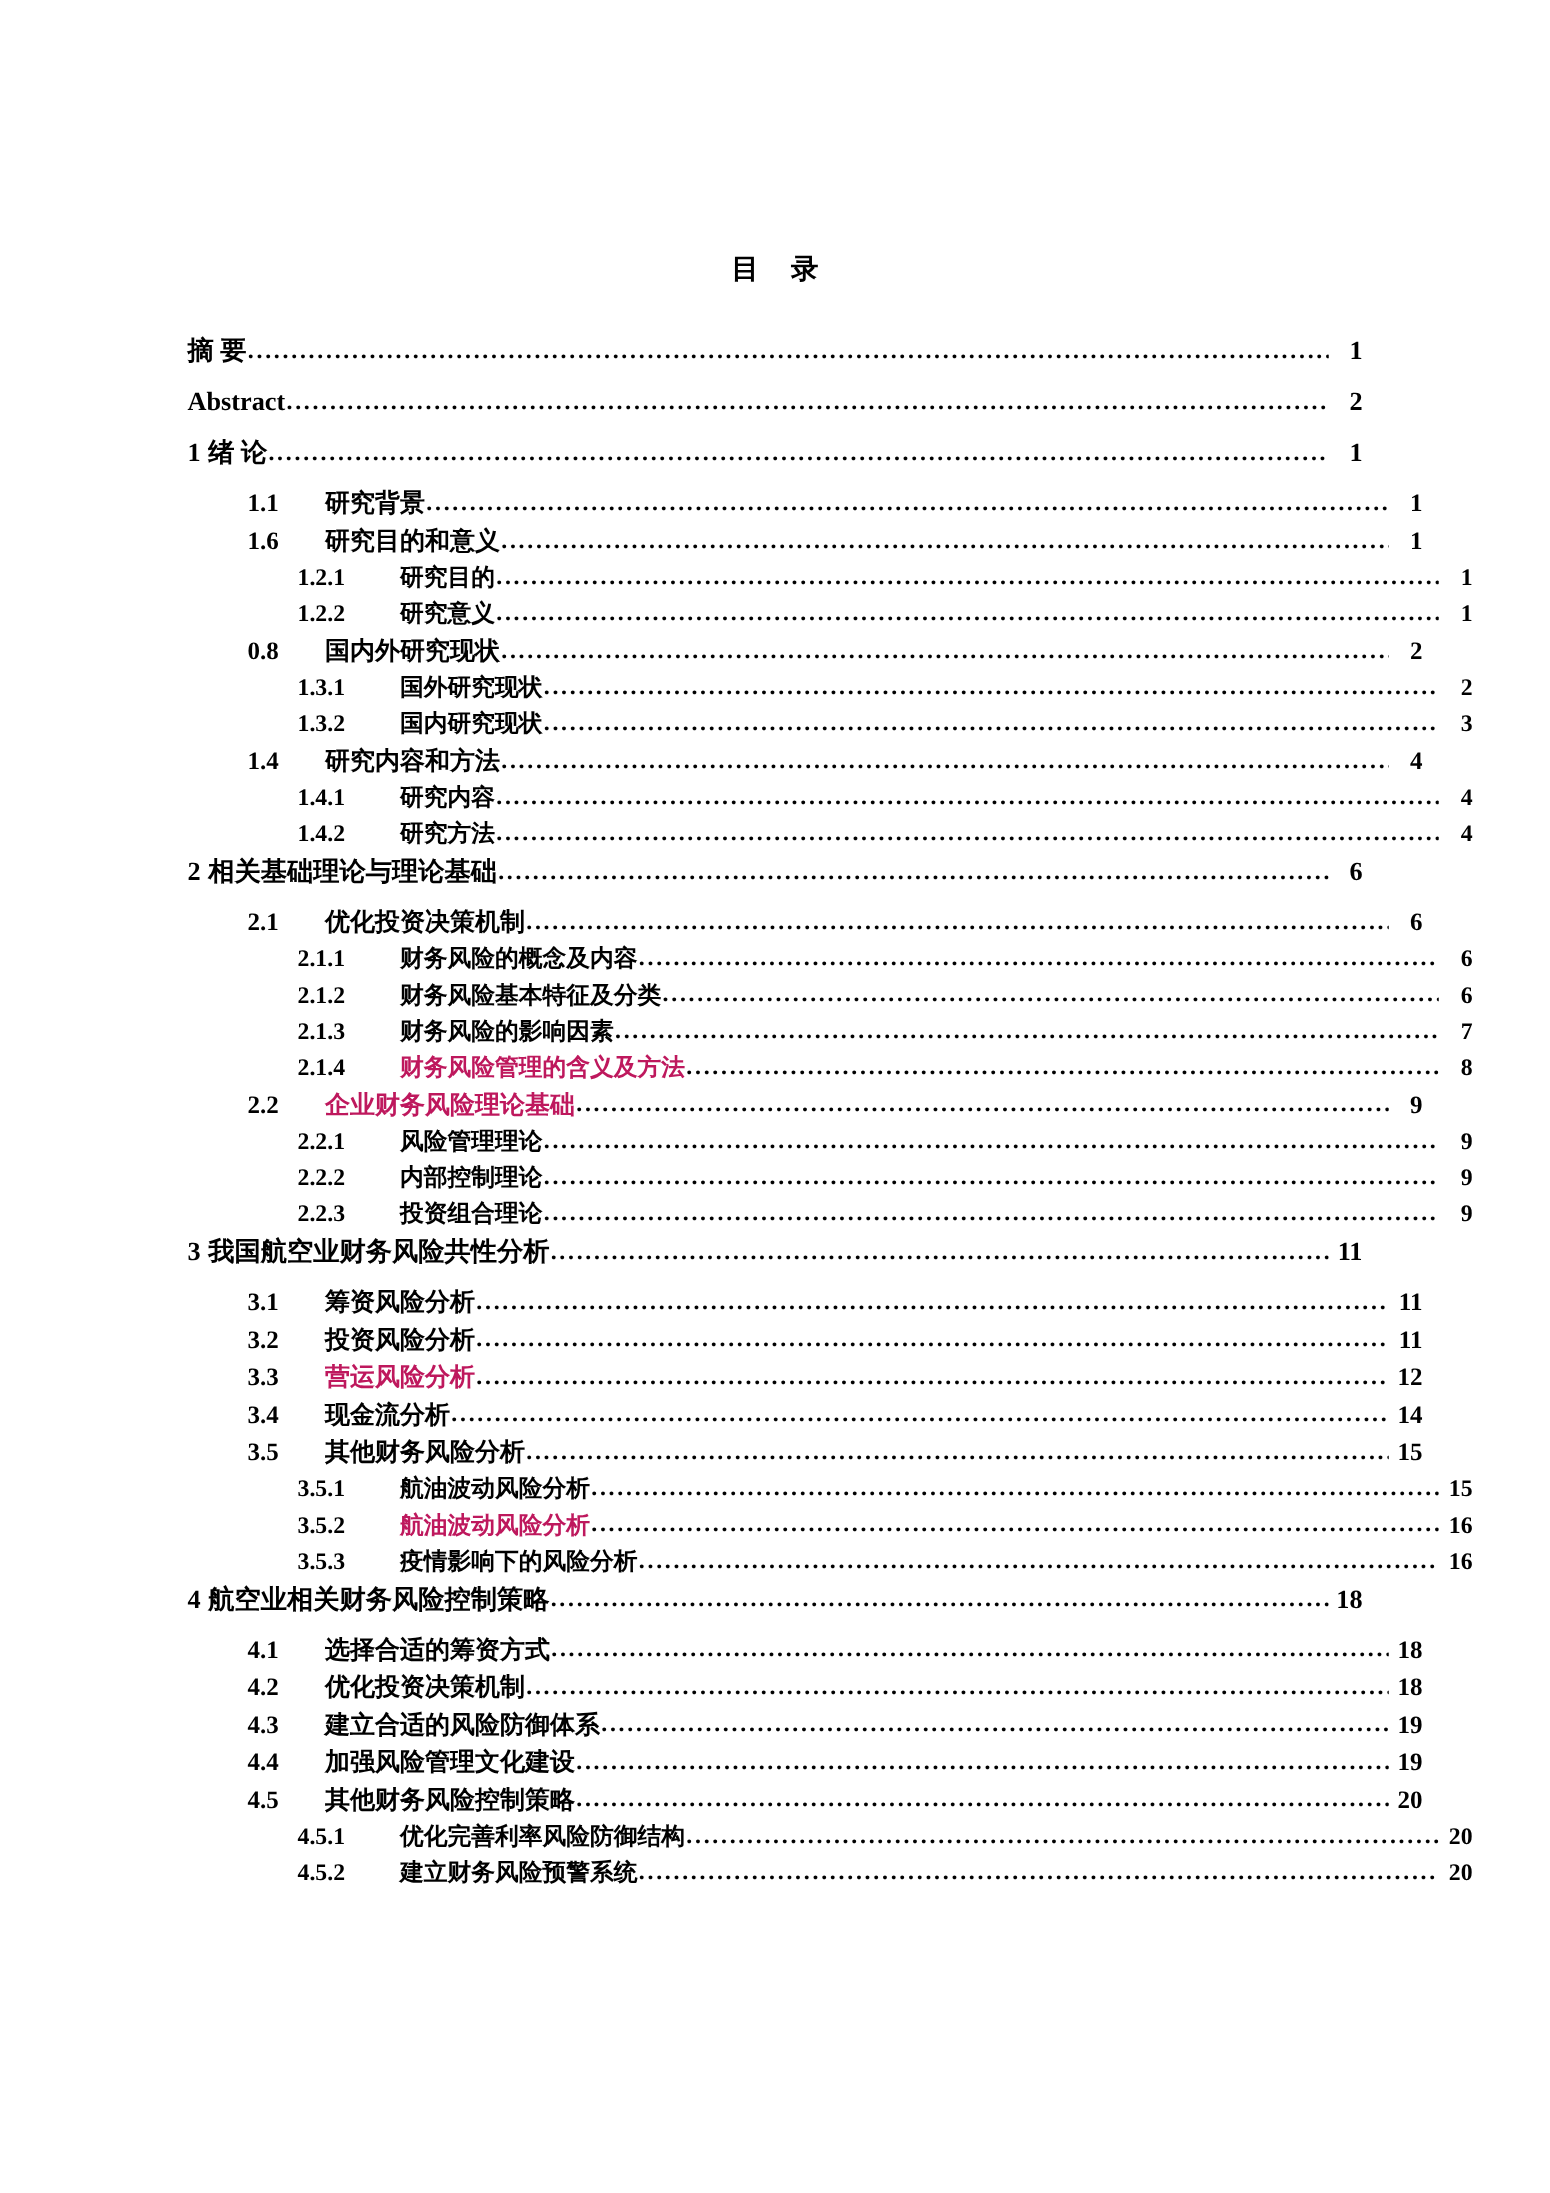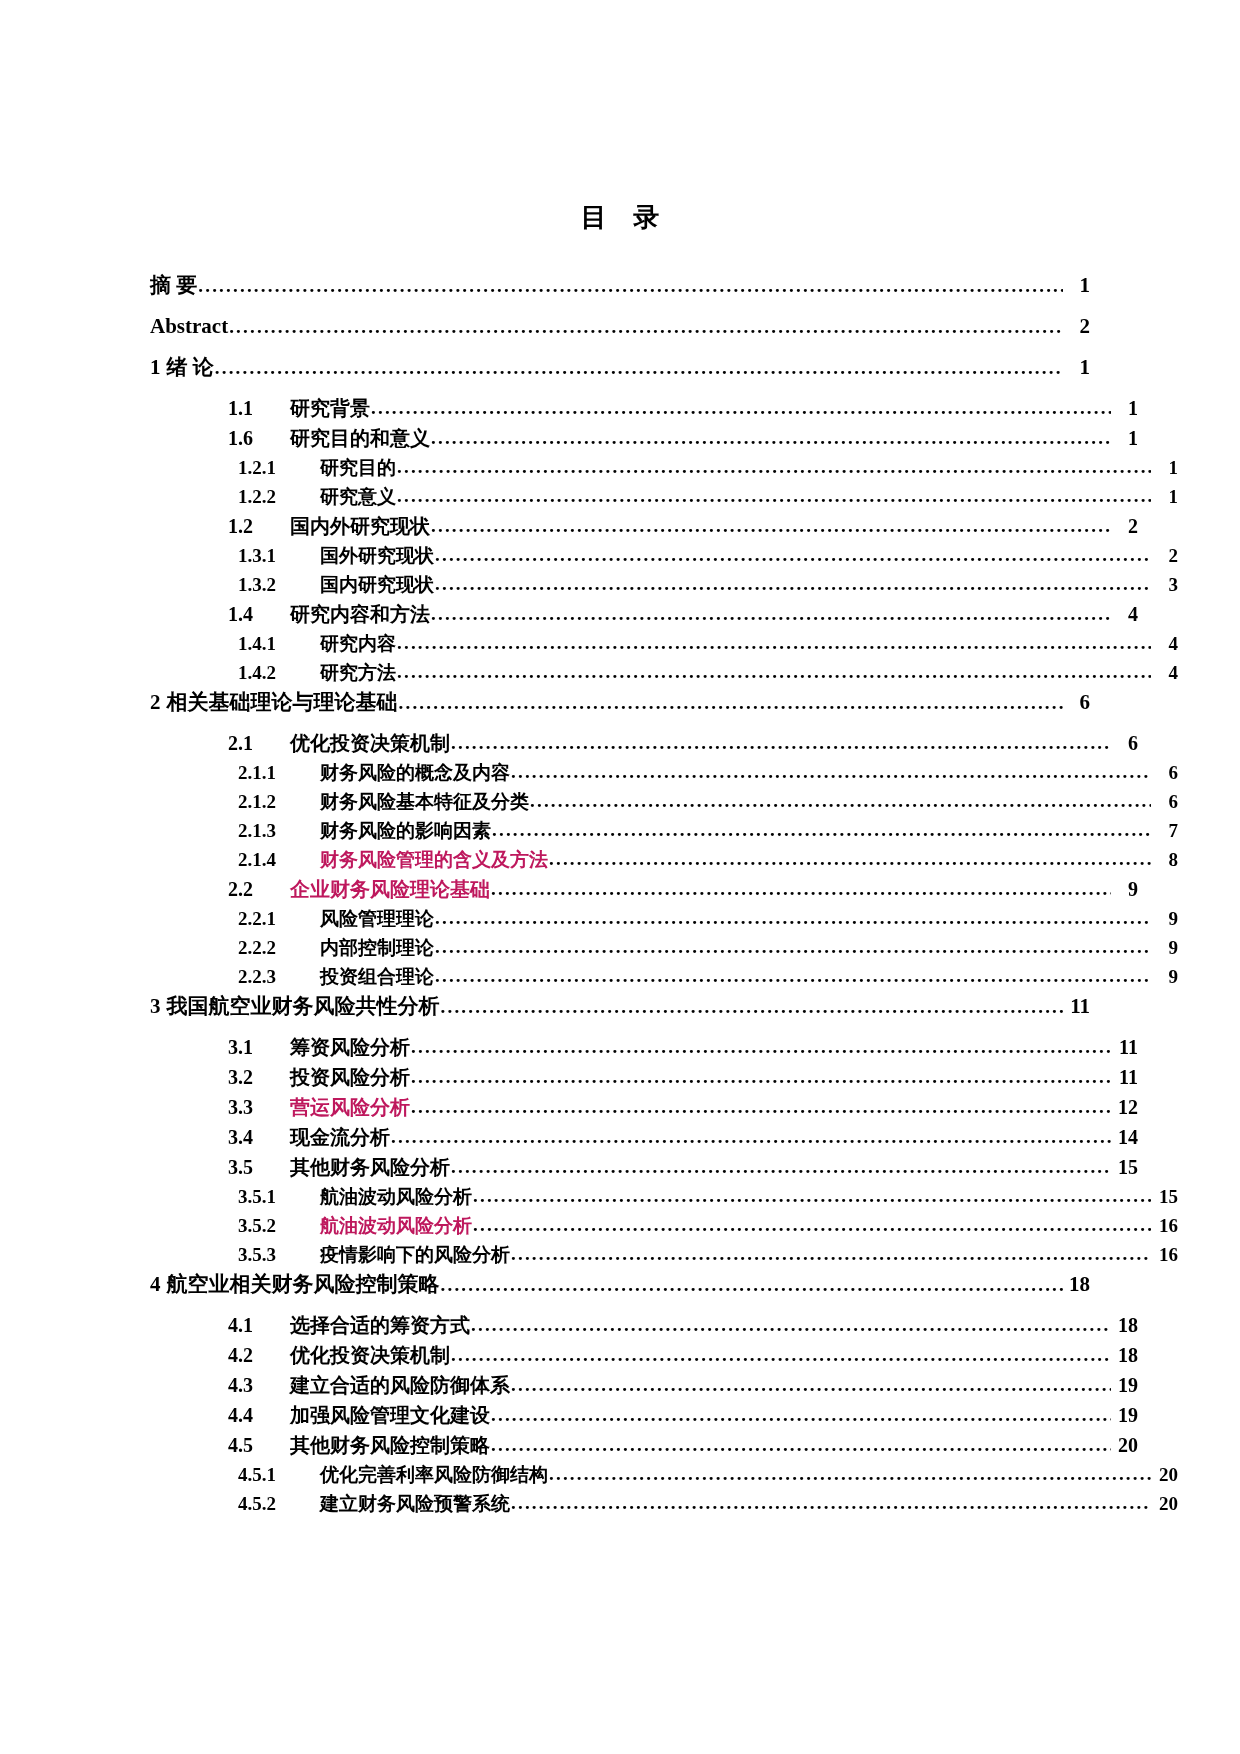--- a/index.html
+++ b/index.html
@@ -17,21 +17,21 @@
   }
   .page {
     width: 1240px;
     height: 1754px;
     box-sizing: border-box;
     padding: 200px 150px 0 150px;
     position: relative;
   }
   .toc-title {
     text-align: center;
-    font-size: 26px;
+    font-size: 22px;
     font-weight: bold;
     letter-spacing: 10px;
     margin: 0 0 40px 0;
     padding-left: 10px;
     font-family: "Liberation Serif", "DejaVu Serif", serif;
   }
   .toc-list {
     width: 940px;
   }
   .toc-row {
@@ -48,21 +48,21 @@
 
   
   .ind0 { padding-left: 0px; }
   .ind1 { padding-left: 48px; }
   .ind2 { padding-left: 88px; }
 
   .num {
     display: inline-block;
     font-family: "Liberation Serif", "DejaVu Serif", serif;
   }
-  .num.w1 { min-width: 62px; margin-left: 30px; }
+  .num.w1 { min-width: 62px; }
   .num.w2 { min-width: 82px; }
   .label {
     font-family: "Liberation Serif", "DejaVu Serif", serif;
   }
   .label.gray { color: #be185d; }
   .leader {
     flex: 1 1 auto;
     overflow: hidden;
     height: 1em;
     position: relative;
@@ -131,21 +131,21 @@
         <span class="leader"></span>
         <span class="pageno">1</span>
       </div>
       <div class="toc-row lvl2 ind2">
         <span class="num w2">1.2.2</span>
         <span class="label">研究意义</span>
         <span class="leader"></span>
         <span class="pageno">1</span>
       </div>
       <div class="toc-row lvl1 ind1">
-        <span class="num w1">1.2</span>
+        <span class="num w1">0.8</span>
         <span class="label">国内外研究现状</span>
         <span class="leader"></span>
         <span class="pageno">2</span>
       </div>
       <div class="toc-row lvl2 ind2">
         <span class="num w2">1.3.1</span>
         <span class="label">国外研究现状</span>
         <span class="leader"></span>
         <span class="pageno">2</span>
       </div>

